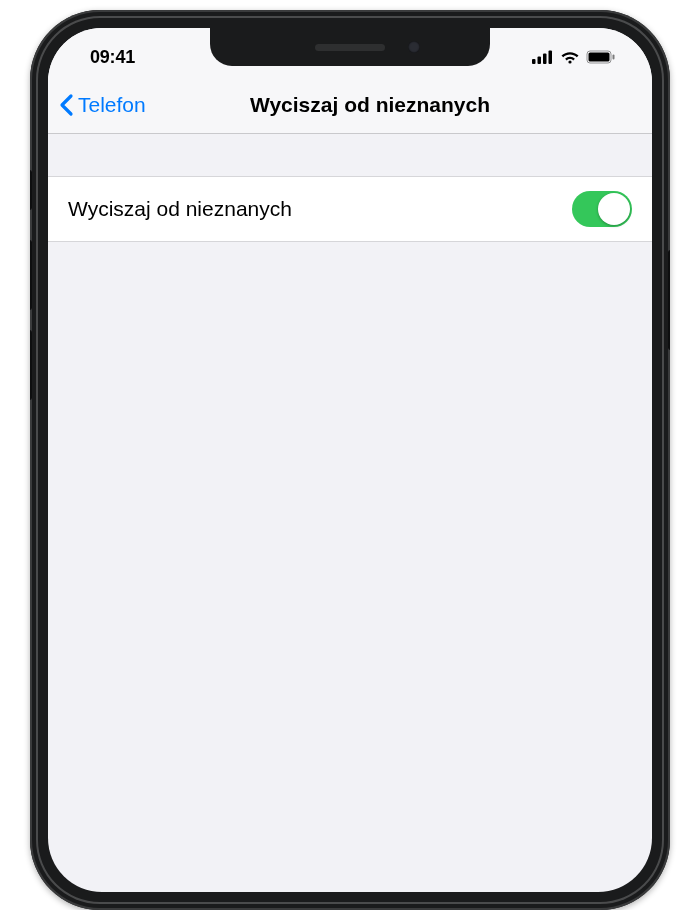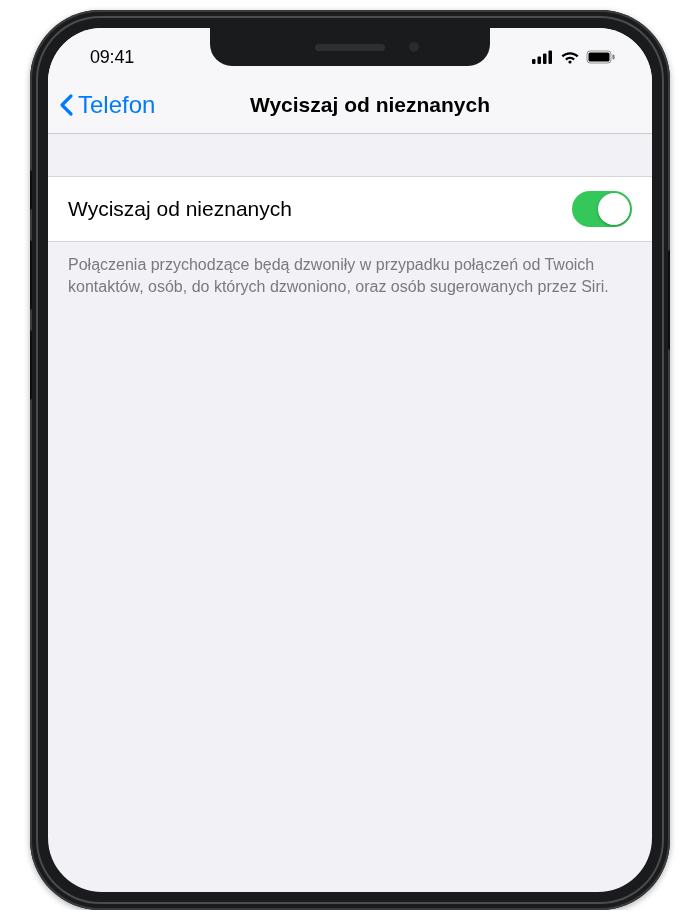--- a/index.html
+++ b/index.html
@@ -88,21 +88,21 @@
     height: 48px;
     display: flex;
     align-items: center;
     justify-content: space-between;
     padding: 10px 36px 0 42px;
     z-index: 5;
     background: #f7f7f9;
   }
   .status-time {
     font-size: 18px;
-    font-weight: 400;
+    font-weight: 700;
     color: #000;
     letter-spacing: -0.2px;
   }
   .status-icons {
     display: flex;
     align-items: center;
     gap: 6px;
   }
 
   .content {
@@ -118,21 +118,21 @@
     border-bottom: 1px solid #c9c9cc;
     display: flex;
     align-items: center;
     padding: 0 12px;
     position: relative;
   }
   .back-btn {
     display: flex;
     align-items: center;
     color: #007aff;
-    font-size: 24px;
+    font-size: 21px;
     cursor: pointer;
     position: absolute;
     left: 10px;
   }
   .nav-title {
     font-size: 21px;
     font-weight: 600;
     color: #000;
     position: absolute;
     left: 0; right: 0;
@@ -248,18 +248,17 @@
       <div class="spacer"></div>
 
       <div class="setting-row">
         <span class="setting-label">Wyciszaj od nieznanych</span>
         <div class="toggle">
           <div class="toggle-knob"></div>
         </div>
       </div>
 
       <div class="footer-text">
-        <p>Połączenia przychodzące będą dzwoniły w przypadku połączeń od Twoich kontaktów, osób, do których dzwoniono, oraz osób sugerowanych przez Siri.</p>
       </div>
 
     </div>
   </div>
 </div>
 
 </body></html>

